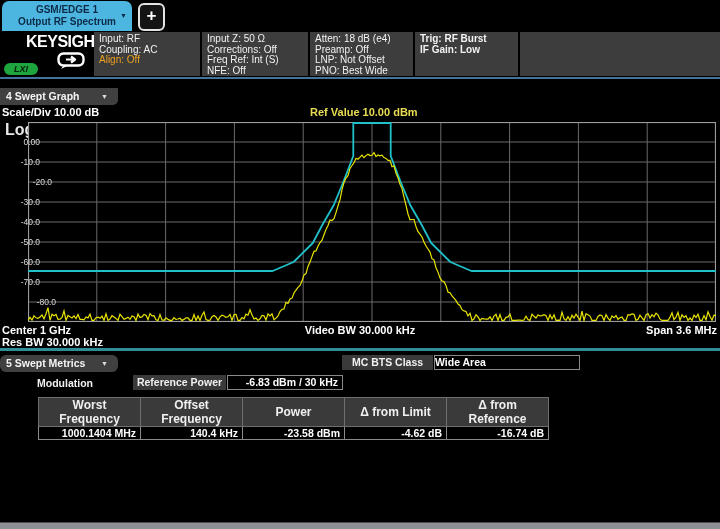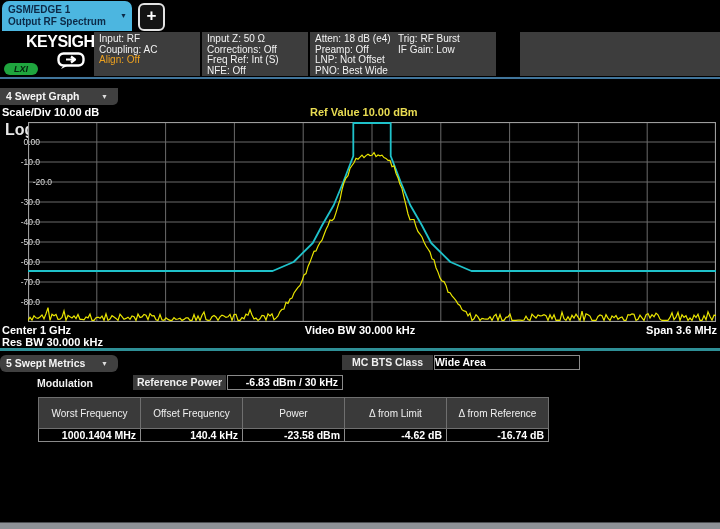--- a/index.html
+++ b/index.html
@@ -5,40 +5,40 @@
   html,body{margin:0;padding:0;background:#222;}
   *{box-sizing:border-box;}
   .screen{
     position:relative;width:720px;height:529px;background:#000;overflow:hidden;
     font-family:"Liberation Sans","DejaVu Sans",sans-serif;color:#fff;
   }
   
   .tabbar{position:absolute;left:0;top:0;width:720px;height:32px;background:#000;}
   .tab{position:absolute;left:2px;top:1px;width:130px;height:30px;background:#4cb6e0;
        border-radius:7px 7px 0 0;color:#0c2a47;padding:3px 6px 0 6px;cursor:pointer;}
-  .tab-l1,.tab-l2{font-size:10px;font-weight:bold;line-height:12px;white-space:nowrap;}
+  .tab-l1,.tab-l2{font-size:10px;font-weight:bold;line-height:12px;white-space:nowrap;text-align:center;}
   .tab-caret{position:absolute;right:5px;top:11px;font-size:7px;color:#0c2a47;}
   .add-tab{position:absolute;left:138px;top:3px;width:27px;height:28px;background:#141414;
        border:2px solid #e3e3e3;border-radius:6px;color:#fff;font-size:17px;font-weight:bold;
        line-height:22px;text-align:center;padding:0;cursor:pointer;font-family:inherit;}
   
   .header{position:absolute;left:0;top:32px;width:720px;height:44px;background:#000;}
   .brand{position:absolute;left:0;top:0;width:93px;height:44px;background:#000;}
   .logo{position:absolute;left:26px;top:1px;font-size:16px;font-weight:bold;letter-spacing:-0.5px;color:#fff;}
   .bubble{position:absolute;left:57px;top:20px;}
   .lxi{position:absolute;left:4px;top:31px;width:34px;height:12px;background:#1fa53e;
        color:#04220c;font-size:9px;font-weight:bold;font-style:italic;text-align:center;
        line-height:12px;border-radius:6px;}
   .panel{position:absolute;top:0;height:44px;background:#3d3d3d;padding:2px 5px;cursor:pointer;}
   .panel div{font-size:10px;line-height:10.5px;white-space:nowrap;color:#f2f2f2;}
   .panel .warn{color:#eda11f;}
   .p1{left:94px;width:106px;}
   .p2{left:202px;width:106px;}
   .p3{left:310px;width:103px;}
-  .p4{left:393px;width:103px;}
+  .p4{left:415px;width:103px;font-weight:bold;}
   .p5{left:520px;width:200px;}
   .blue-sep{position:absolute;left:0;top:77px;width:720px;height:2px;background:#41759b;}
   
   .selector{position:absolute;width:118px;height:17px;background:#404040;border-radius:0 0 5px 0;
        font-size:10.5px;font-weight:bold;color:#f5f5f5;line-height:17px;padding-left:6px;cursor:pointer;}
   .selector .sel-caret{position:absolute;right:10px;top:0;font-size:7px;line-height:17px;color:#ddd;}
   #graph-selector{left:0;top:88px;}
   .scale-div{position:absolute;left:2px;top:106px;font-size:11px;font-weight:bold;color:#fff;}
   .ref-value{position:absolute;left:310px;top:106px;font-size:11px;font-weight:bold;color:#e9dc52;}
   .log-label{position:absolute;left:5px;top:121px;font-size:16px;font-weight:bold;color:#e8e8e8;}
@@ -57,22 +57,22 @@
   .mc-value{position:absolute;left:434px;top:355px;width:146px;height:15px;background:#000;
        border:1px solid #8a8a8a;font-size:10.5px;font-weight:bold;text-align:left;
        line-height:13px;padding-right:5px;color:#fff;cursor:pointer;}
   .mod-label{position:absolute;left:37px;top:377px;font-size:10.5px;font-weight:bold;color:#f0f0f0;}
   .refpow-label{position:absolute;left:133px;top:375px;width:93px;height:15px;background:#3a3a3a;
        font-size:10.5px;font-weight:bold;text-align:center;line-height:15px;color:#f0f0f0;}
   .refpow-value{position:absolute;left:227px;top:375px;width:116px;height:15px;background:#000;
        border:1px solid #8a8a8a;font-size:10.5px;font-weight:bold;text-align:right;
        line-height:13px;padding-right:4px;color:#fff;}
   .mtable{position:absolute;left:38px;top:397px;border-collapse:collapse;}
-  .mtable th{width:102px;height:31px;background:#3a3a3a;border:1px solid #6f6f6f;
-       font-size:10px;font-weight:normal;color:#f0f0f0;text-align:center;padding:0 2px;}
+  .mtable th{width:102px;height:23px;background:#3a3a3a;border:1px solid #6f6f6f;
+       font-size:12px;font-weight:bold;color:#f0f0f0;text-align:center;padding:0 2px;}
   .mtable td{width:102px;height:12px;background:#000;border:1px solid #8a8a8a;
        font-size:10.5px;font-weight:bold;color:#fff;text-align:right;padding:0 4px;}
   .bottom-strip{position:absolute;left:0;top:522px;width:720px;height:7px;background:#8d9196;
        border-top:1px solid #4a4d50;}
 </style>
 </head>
 <body>
 
 <div class="screen">
 
@@ -138,21 +138,21 @@
   </div>
   <div id="ylabels">
       <div class="ylabel" style="left: 0px; top: 137px;">0.00</div>
       <div class="ylabel" style="left: 0px; top: 157px;">-10.0</div>
       <div class="ylabel" style="left: 4px; top: 177px; margin-left: 8px;">-20.0</div>
       <div class="ylabel" style="left: 0px; top: 197px;">-30.0</div>
       <div class="ylabel" style="left: 0px; top: 217px;">-40.0</div>
       <div class="ylabel" style="left: 0px; top: 237px;">-50.0</div>
       <div class="ylabel" style="left: 0px; top: 257px;">-60.0</div>
       <div class="ylabel" style="left: 0px; top: 277px;">-70.0</div>
-      <div class="ylabel" style="left: 0px; top: 297px;">-80.0</div>
+      <div class="ylabel" style="left: 16px; top: 297px;">-80.0</div>
     </div>
 
   <div class="xann" id="ann-center">Center 1 GHz</div>
   <div class="xann" id="ann-vbw">Video BW 30.000 kHz</div>
   <div class="xann" id="ann-span">Span 3.6 MHz</div>
   <div class="xann" id="ann-rbw">Res BW 30.000 kHz</div>
 
   <div class="teal-sep"></div>
 
   <div class="selector" id="metrics-selector">

